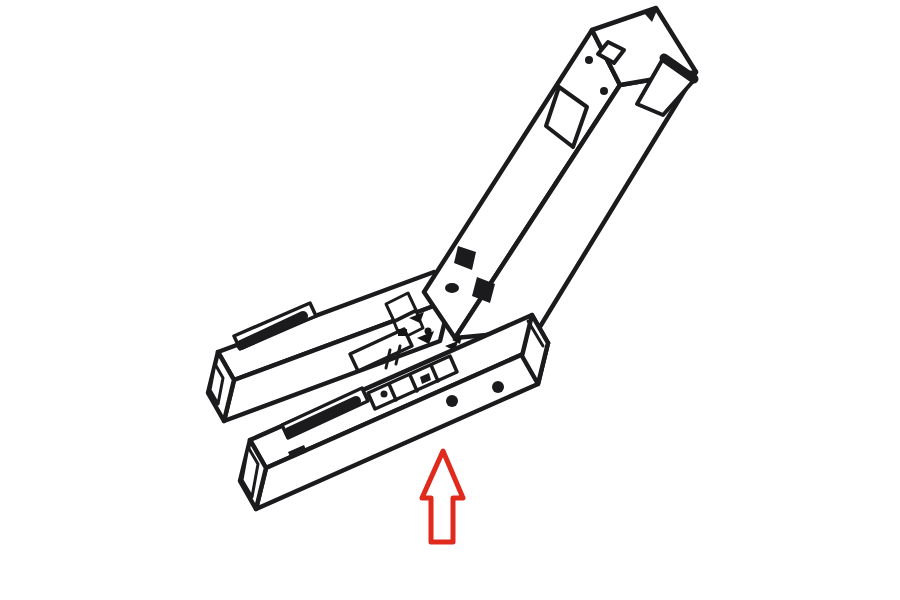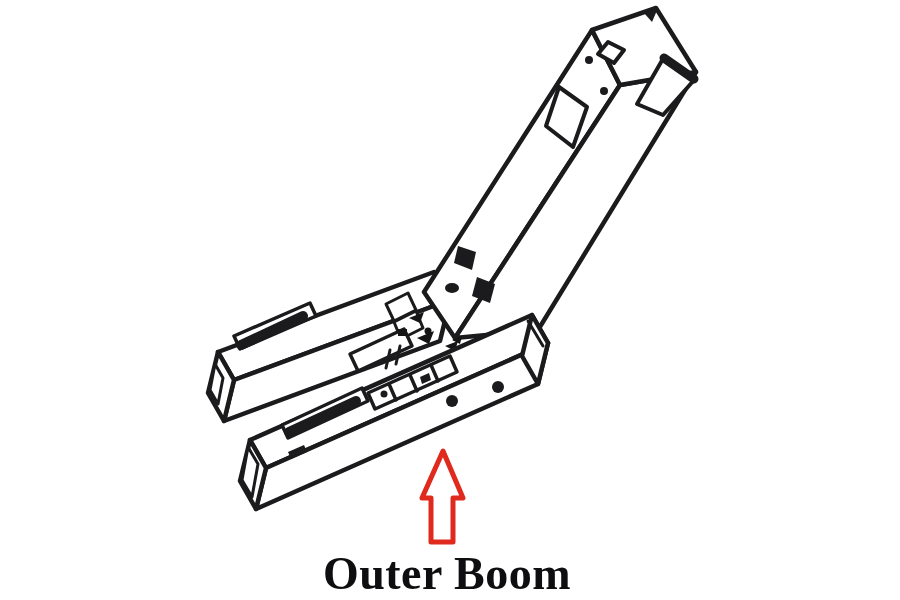--- a/index.html
+++ b/index.html
@@ -88,14 +88,13 @@
       <path stroke-width="3.5" fill="none" d="M431,365 L438,381"></path>
       <circle cx="384" cy="394" r="3.5" fill="#1b1b1d" stroke="none"></circle>
       <path fill="#1b1b1d" stroke="none" d="M420,377 l9,-4 l2,7 l-9,4 Z"></path>
       <circle cx="452" cy="401" r="6" fill="#1b1b1d" stroke="none"></circle>
       <circle cx="498" cy="387" r="6" fill="#1b1b1d" stroke="none"></circle>
     </g>
 
     <path stroke="#e02a1e" stroke-width="5" fill="#ffffff" stroke-linejoin="round" d="M443,451 L463,498 L453,498 L453,542 L431,542 L431,498 L422,498 Z"></path>
   </svg>
 
-  <div class="figure-label">Outer Boom</div>
 </div>
 
 </body></html>

